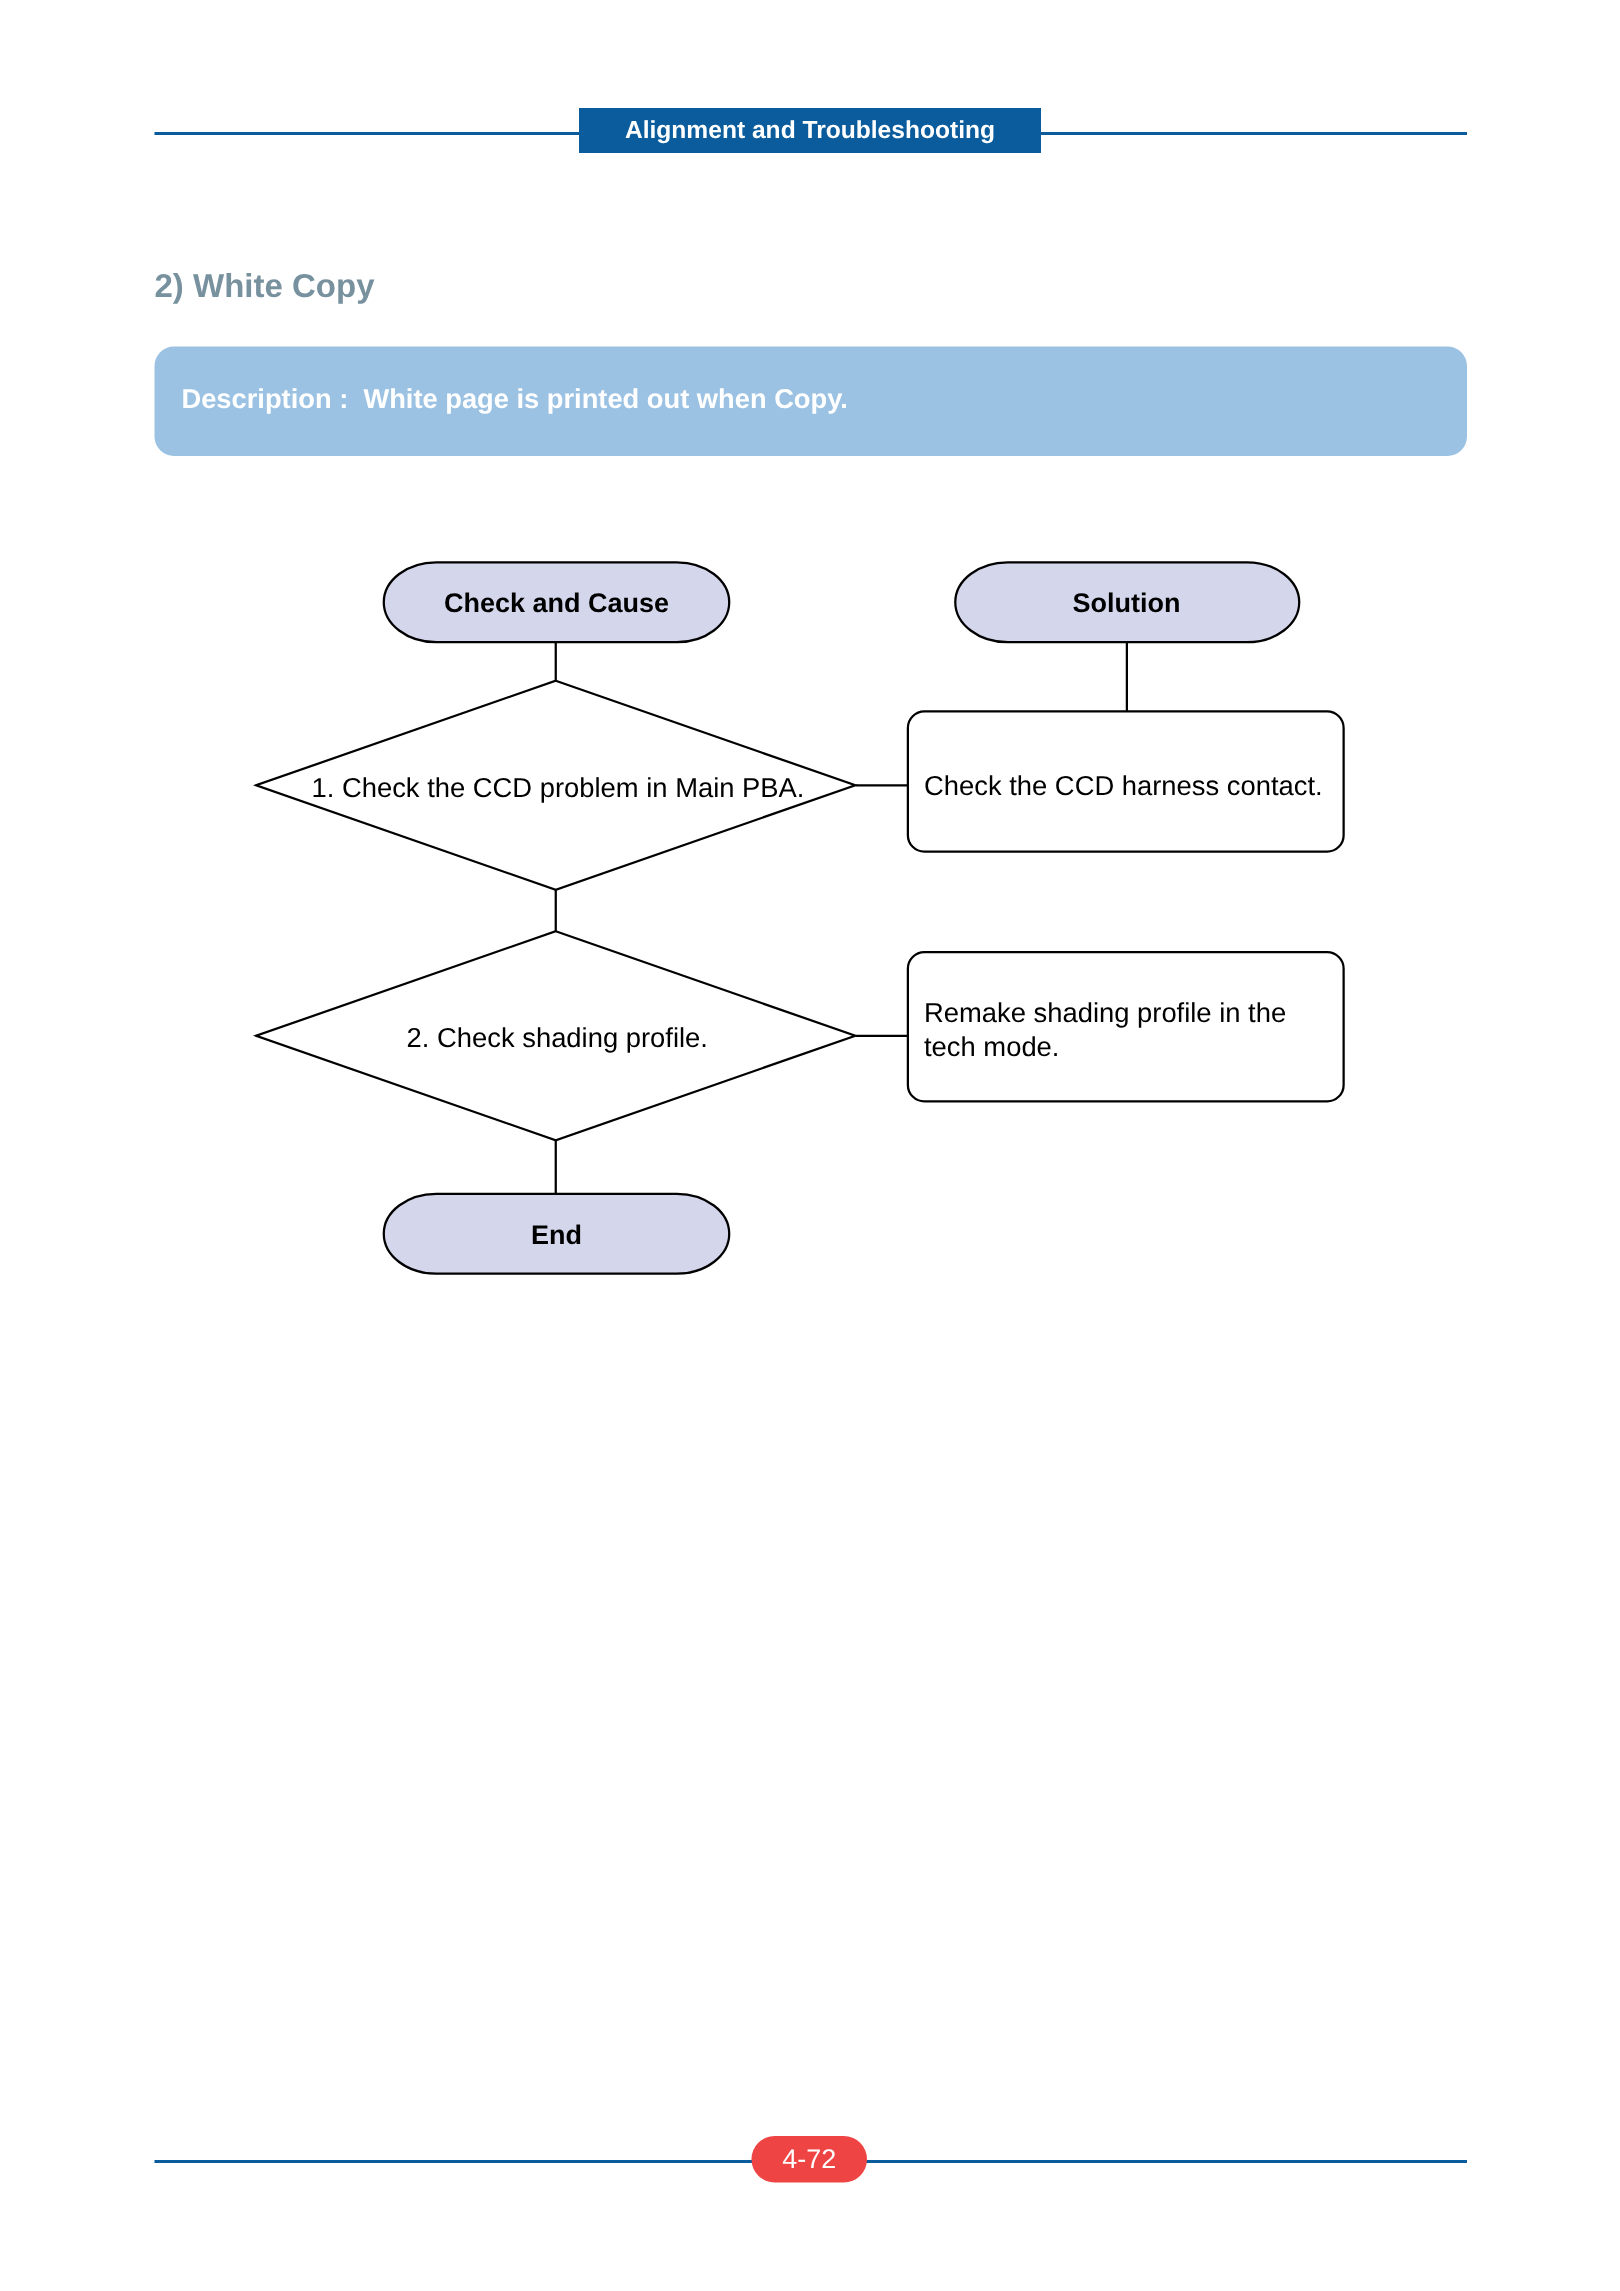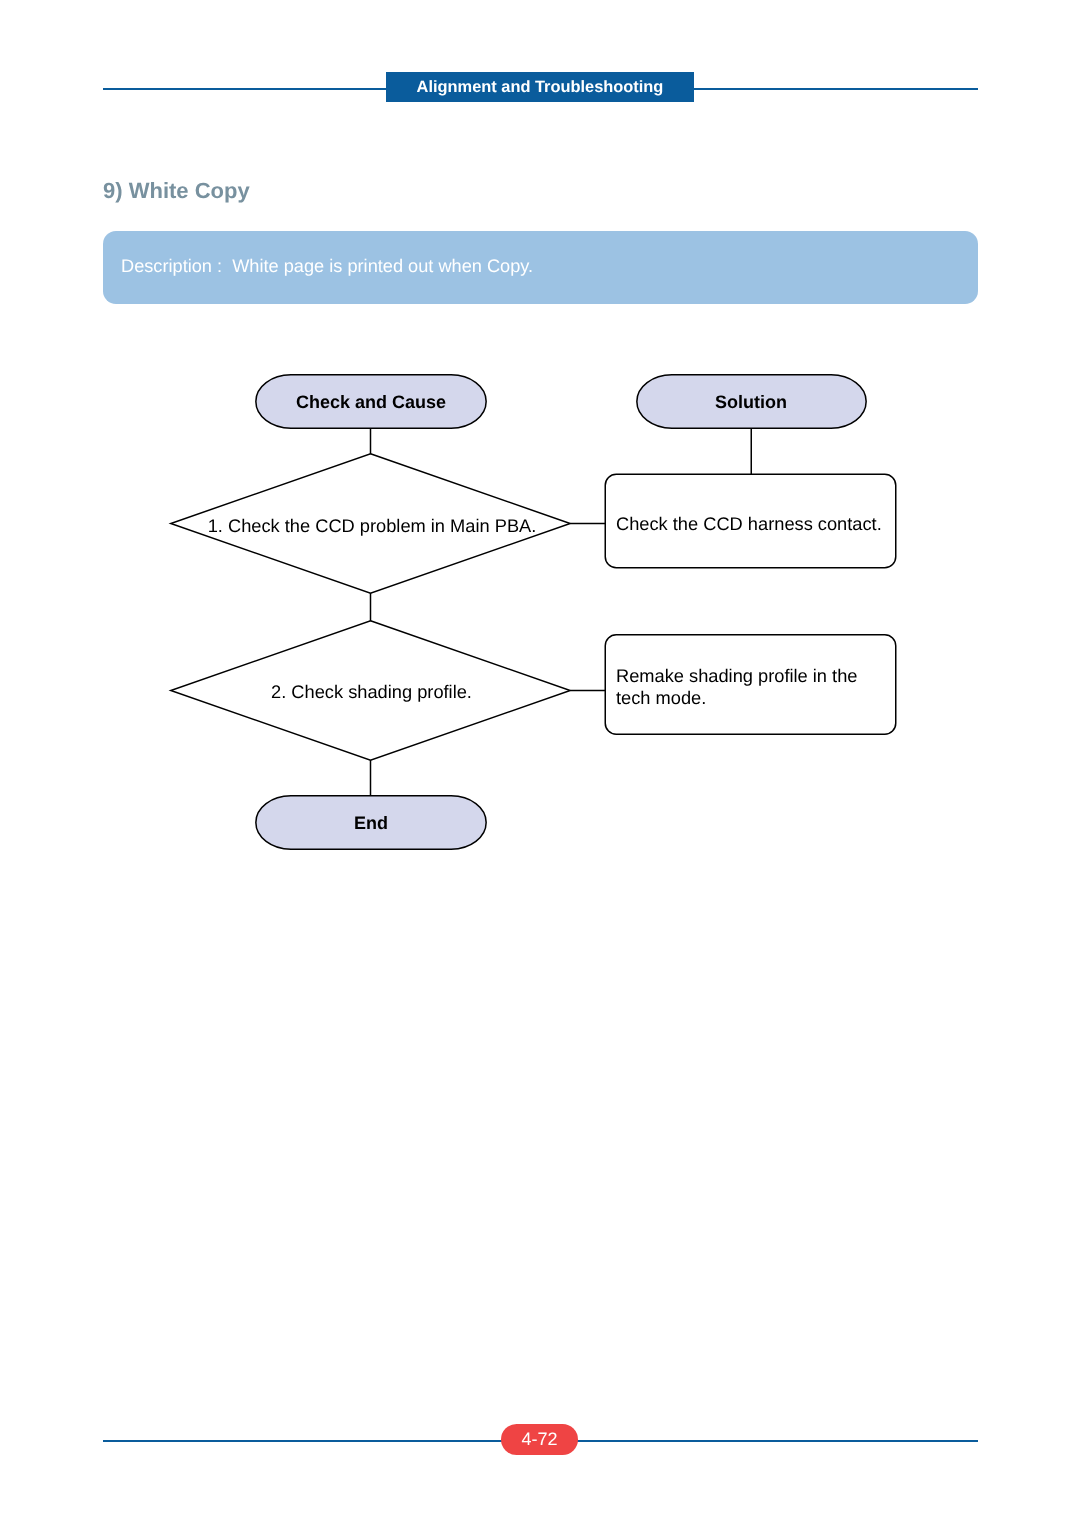--- a/index.html
+++ b/index.html
@@ -20,21 +20,21 @@
   .hdr-chip{position:absolute;left:386px;top:72px;width:308px;height:30px;background:#0a5c9c;
             display:flex;align-items:center;justify-content:center;}
   .hdr-chip span{color:#ffffff;font-size:16.4px;font-weight:bold;}
 
   
   .sect-title{position:absolute;left:103px;top:178px;color:#78919f;font-size:22px;font-weight:bold;}
 
   
   .desc{position:absolute;left:103px;top:231px;width:875px;height:73px;background:#9cc2e3;
         border-radius:13px;}
-  .desc span{position:absolute;left:18px;top:24.5px;color:#ffffff;font-size:18.2px;font-weight:normal;white-space:pre;}
+  .desc span{position:absolute;left:18px;top:24.5px;color:#ffffff;font-size:18.2px;font-weight:bold;white-space:pre;}
 
   
   .flow{position:absolute;left:0;top:0;width:1080px;height:1527px;}
   .flow text{font-family:"Liberation Sans", sans-serif;fill:#000000;-webkit-font-smoothing:antialiased;}
   .nlabel{font-size:18.25px;text-anchor:middle;}
   .nlabel-l{font-size:18.25px;text-anchor:start;}
   .nlabel-b{font-size:18px;font-weight:bold;text-anchor:middle;}
 
   
   .ftr-rule{position:absolute;left:103px;top:1440px;width:875px;height:2px;background:#0a5c9c;}
@@ -45,21 +45,21 @@
 </head>
 <body>
 
 <div class="page">
 
   <div class="hdr-rule"></div>
   <div class="hdr-chip">
     <span>Alignment and Troubleshooting</span>
   </div>
 
-  <div class="sect-title">9) White Copy</div>
+  <div class="sect-title">2) White Copy</div>
 
   <div class="desc">
     <span>Description :  White page is printed out when Copy.</span>
   </div>
 
   <svg class="flow" viewBox="0 0 1080 1527" width="1080" height="1527">
     <g fill="none" stroke="#000000" stroke-width="1.5" shape-rendering="geometricPrecision">
 
       <line x1="370.5" y1="427.5" x2="370.5" y2="454"></line>
       <line x1="370.5" y1="593" x2="370.5" y2="621"></line>

